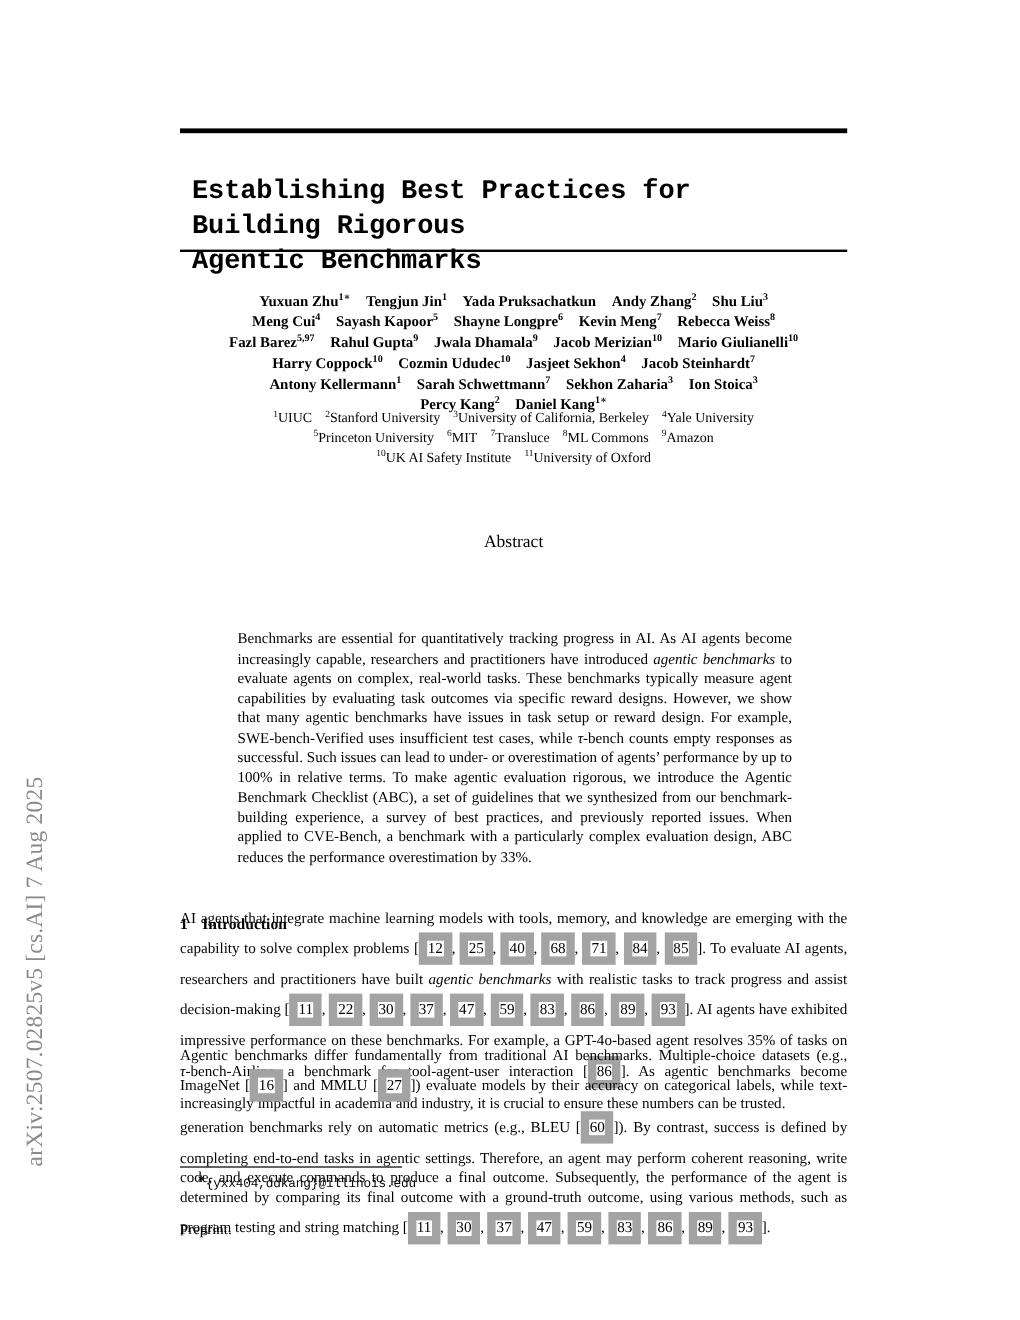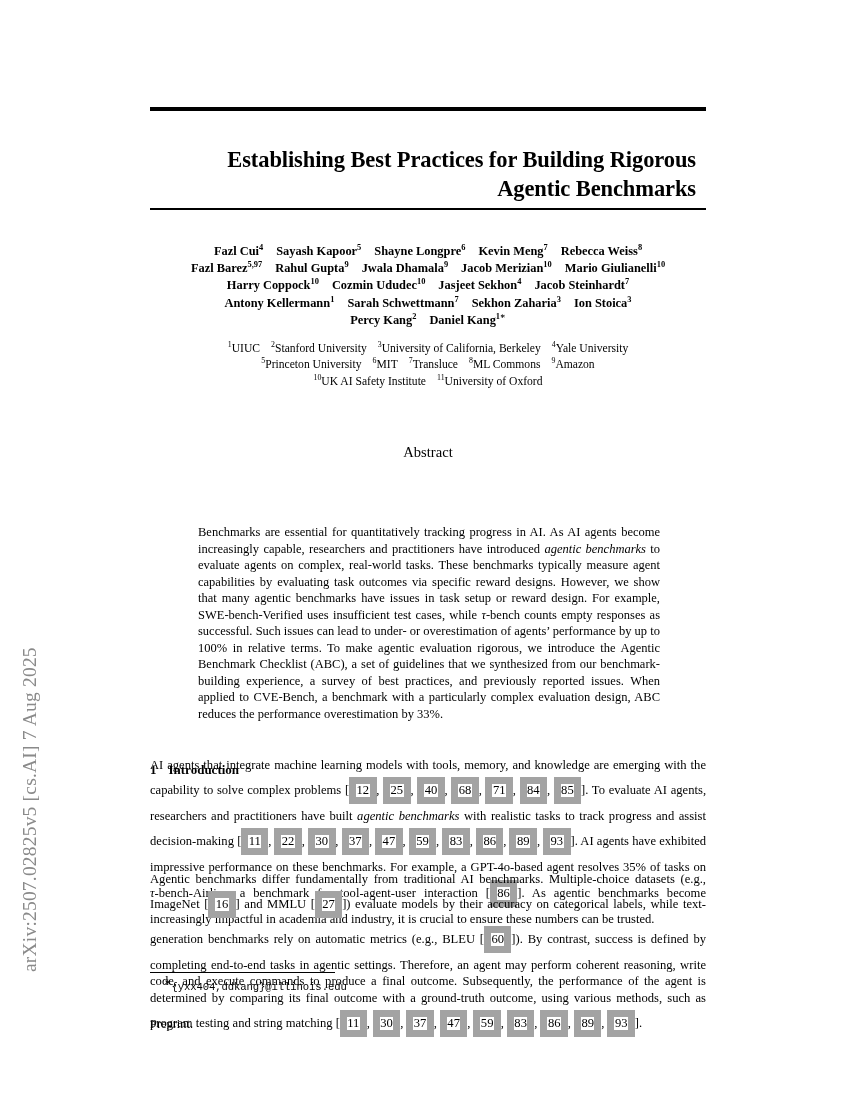--- a/index.html
+++ b/index.html
@@ -66,25 +66,26 @@
     height: 1.6px;
     background: #000;
   }
 
   
   .title {
     position: absolute;
     left: 10px;
     top: 130px;
     width: 536px;
-    text-align: right;
+    text-align: left;
     font-size: 22.5px;
     font-weight: bold;
     line-height: 29px;
     letter-spacing: -0.1px;
+    font-family: Liberation Mono, monospace;
   }
 
   
   .authors {
     position: absolute;
     left: 0px;
     top: 243px;
     width: 556px;
     text-align: center;
     font-size: 12.4px;
@@ -223,21 +224,24 @@
 
   <h1 class="title">
     <span>Establishing Best Practices for Building Rigorous</span><br>
     <span>Agentic Benchmarks</span>
   </h1>
 
   <div class="rule-thin"></div>
 
   <div class="authors">
     <div class="row">
-      <span class="author"><span>Fazl Cui</span><sup>4</sup></span><span class="author"><span>Sayash Kapoor</span><sup>5</sup></span><span class="author"><span>Shayne Longpre</span><sup>6</sup></span><span class="author"><span>Kevin Meng</span><sup>7</sup></span><span class="author"><span>Rebecca Weiss</span><sup>8</sup></span>
+      <span class="author"><span>Yuxuan Zhu</span><sup>1∗</sup></span><span class="author"><span>Tengjun Jin</span><sup>1</sup></span><span class="author"><span>Yada Pruksachatkun</span><sup></sup></span><span class="author"><span>Andy Zhang</span><sup>2</sup></span><span class="author"><span>Shu Liu</span><sup>3</sup></span>
+    </div>
+    <div class="row">
+      <span class="author"><span>Meng Cui</span><sup>4</sup></span><span class="author"><span>Sayash Kapoor</span><sup>5</sup></span><span class="author"><span>Shayne Longpre</span><sup>6</sup></span><span class="author"><span>Kevin Meng</span><sup>7</sup></span><span class="author"><span>Rebecca Weiss</span><sup>8</sup></span>
     </div>
     <div class="row">
       <span class="author"><span>Fazl Barez</span><sup>5,97</sup></span><span class="author"><span>Rahul Gupta</span><sup>9</sup></span><span class="author"><span>Jwala Dhamala</span><sup>9</sup></span><span class="author"><span>Jacob Merizian</span><sup>10</sup></span><span class="author"><span>Mario Giulianelli</span><sup>10</sup></span>
     </div>
     <div class="row">
       <span class="author"><span>Harry Coppock</span><sup>10</sup></span><span class="author"><span>Cozmin Ududec</span><sup>10</sup></span><span class="author"><span>Jasjeet Sekhon</span><sup>4</sup></span><span class="author"><span>Jacob Steinhardt</span><sup>7</sup></span>
     </div>
     <div class="row">
       <span class="author"><span>Antony Kellermann</span><sup>1</sup></span><span class="author"><span>Sarah Schwettmann</span><sup>7</sup></span><span class="author"><span>Sekhon Zaharia</span><sup>3</sup></span><span class="author"><span>Ion Stoica</span><sup>3</sup></span>
     </div>

